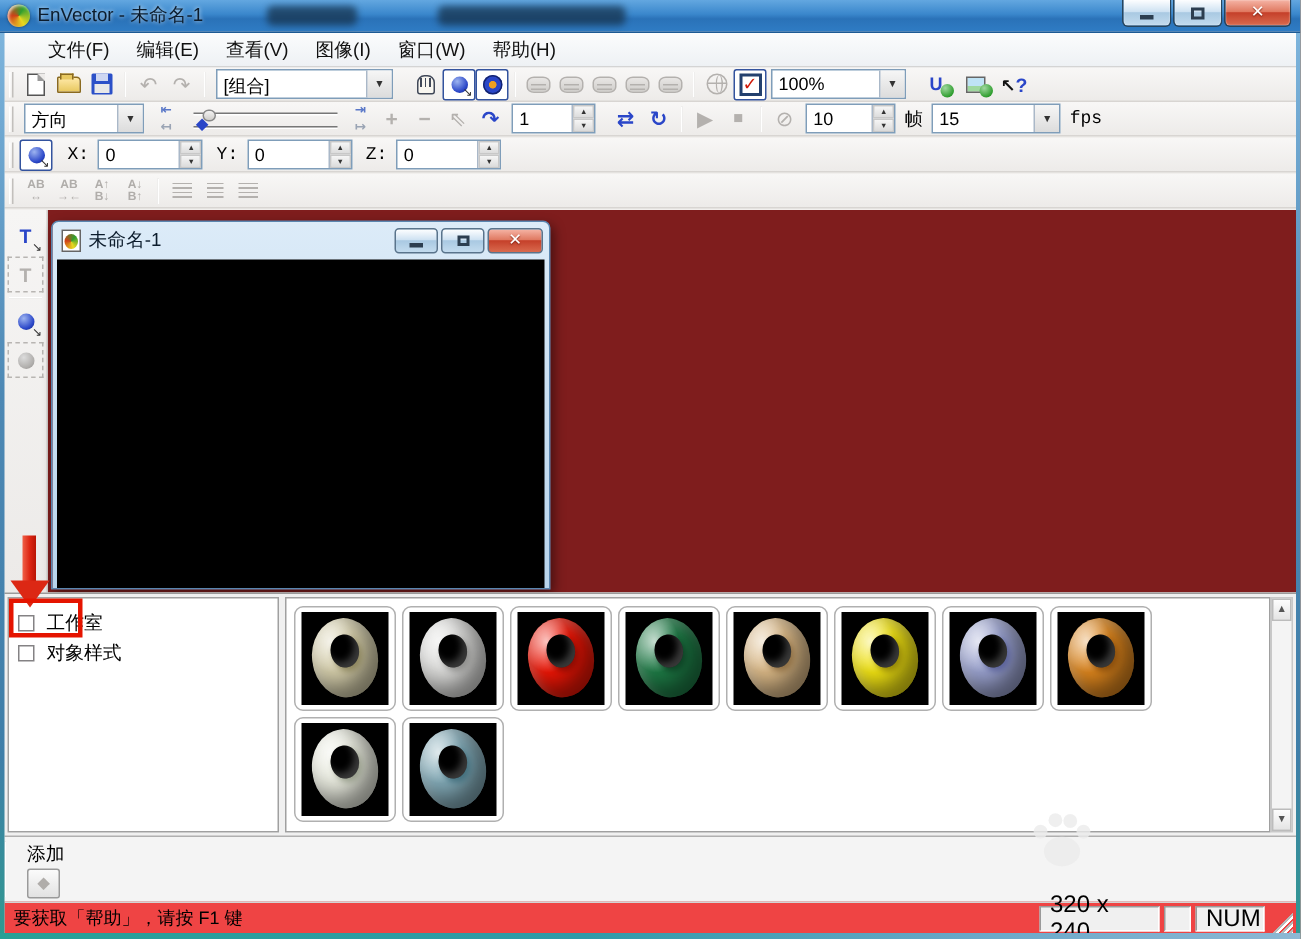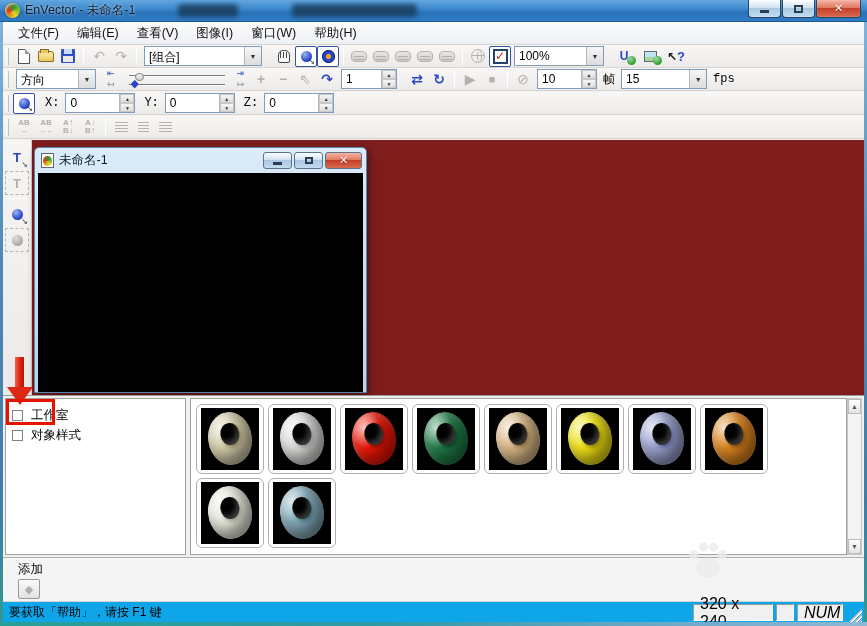--- a/index.html
+++ b/index.html
@@ -28,21 +28,21 @@
   .wbtn{width:33px;height:18px;border:1px solid #27455e;border-top:none;display:flex;align-items:center;justify-content:center;
     border-radius:0 0 4px 4px;margin-left:1px;
     background:linear-gradient(180deg,#fdfeff,#cfe2f2 45%,#a9c9e2 50%,#c3dbee);box-shadow:inset 0 0 1px #fff;}
   .wbtn.close{width:45px;background:linear-gradient(180deg,#f5b3a4,#e07a62 45%,#c5402a 50%,#d96a4e);}
   .g-min{width:9px;height:3px;background:#2c3e50;margin-top:6px;}
   .g-max{width:9px;height:8px;border:2px solid #2c3e50;background:transparent;}
   .g-x{color:#fff;font-size:11px;font-weight:bold;text-shadow:0 1px 1px #7a1f10;line-height:1;}
 
   
   .menubar{position:absolute;left:3px;right:3px;top:22px;height:23px;display:flex;
-    background:linear-gradient(180deg,#fbfcfd,#eef1f4);border-bottom:1px solid #d4d4d4;padding-left:6px;}
+    background:linear-gradient(180deg,#fbfcfd,#eef1f4);border-bottom:1px solid #d4d4d4;padding-left:20px;}
   .menu-item{font-size:12.5px;color:#111;padding:3px 9px;cursor:default;}
 
   
   .tb{position:absolute;left:3px;right:3px;height:23px;display:flex;align-items:center;
     background:linear-gradient(180deg,#f8f7f6,#edebe9);border-bottom:1px solid #d8d5d2;padding-left:2px;}
   .tb1{top:45px;} .tb2{top:68px;} .tb3{top:92px;} .tb4{top:116px;}
   .grip{width:3px;height:17px;margin:0 4px 0 1px;border-left:1px solid #fff;border-right:1px solid #c2bfbc;}
   .sep{width:1px;height:17px;background:#c8c5c2;border-right:1px solid #fff;margin:0 4px;}
   .tbtn{width:22px;height:21px;display:flex;align-items:center;justify-content:center;position:relative;flex:0 0 auto;}
   .tbtn.pressed{border:1px solid #33539e;background:#fff;border-radius:2px;}
@@ -169,28 +169,28 @@
   .descbar{position:absolute;left:3px;right:3px;top:557px;height:44px;background:#f4f4f4;border-top:1px solid #b0b0b0;display:flex;}
   .desc-text{width:545px;font-size:12.5px;color:#000;padding:5px 6px;line-height:16px;}
   .desc-sep{width:1px;background:#b0b0b0;border-right:1px solid #fff;margin:3px 0;}
   .add-group{padding:3px 0 0 14px;}
   .add-label{font-size:12.5px;color:#000;display:block;}
   .add-btn{margin-top:1px;width:22px;height:20px;border:1px solid #9a9a9a;border-radius:2px;
     background:linear-gradient(#fbfbfb,#e2e2e2);display:flex;align-items:center;justify-content:center;padding:0;}
   .add-btn .gem{color:#b0adaa;font-size:11px;line-height:1;}
 
   
-  .statusbar{position:absolute;left:3px;right:3px;top:601px;height:22px;background:#0ea5e9;border-top:1px solid #d4d4d4;
+  .statusbar{position:absolute;left:3px;right:3px;top:601px;height:22px;background:#ef4444;border-top:1px solid #d4d4d4;
     display:flex;align-items:center;font-size:12px;color:#000;}
   .status-text{padding-left:6px;flex:1;}
   .pane{height:17px;border:1px solid;border-color:#9a9a9a #fff #fff #9a9a9a;background:#f0f0f0;
     font-size:16px;display:flex;align-items:center;padding:0 6px;margin-right:3px;}
   .pane.size{width:80px;}
   .pane.mini{width:18px;}
-  .pane.num{width:46px;font-style:italic;}
+  .pane.num{width:46px;}
   .gripper{width:16px;height:16px;margin:3px 2px 0 0;
     background:
      linear-gradient(135deg,transparent 0 58%,#b8b8b8 58% 64%,#fff 64% 70%,transparent 70% 74%,#b8b8b8 74% 80%,#fff 80% 86%,transparent 86% 90%,#b8b8b8 90% 96%,#fff 96%);}
 
   
   .watermark{position:absolute;right:6px;top:551px;width:232px;text-align:center;pointer-events:none;z-index:40;color:#d7d7d7;}
   .wm-row{display:flex;align-items:center;justify-content:center;opacity:.85;}
   .wm-brand{font-size:27px;font-weight:bold;letter-spacing:-1px;color:#dedede;}
   .wm-paw{width:30px;height:28px;fill:#dedede;margin:0 2px;}
   .wm-cn{font-size:26px;font-weight:bold;color:#e2e2e2;-webkit-text-stroke:1px #d0d0d0;}

